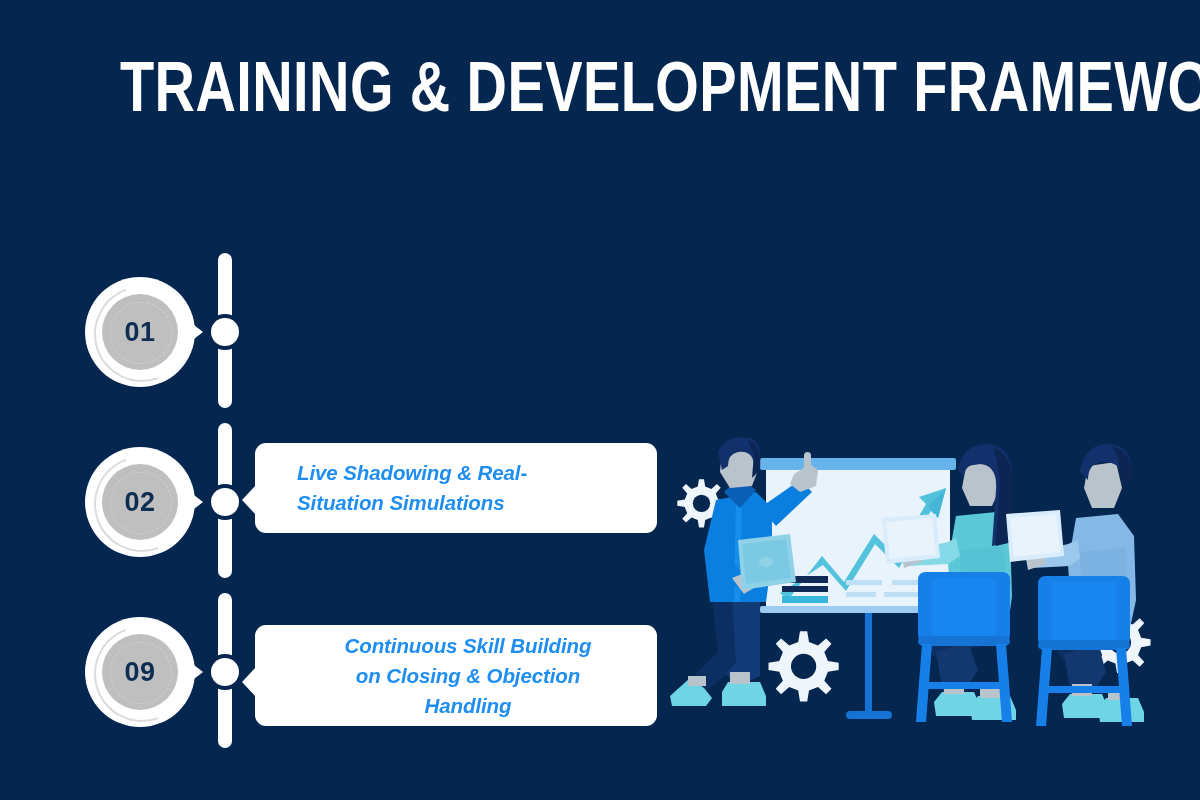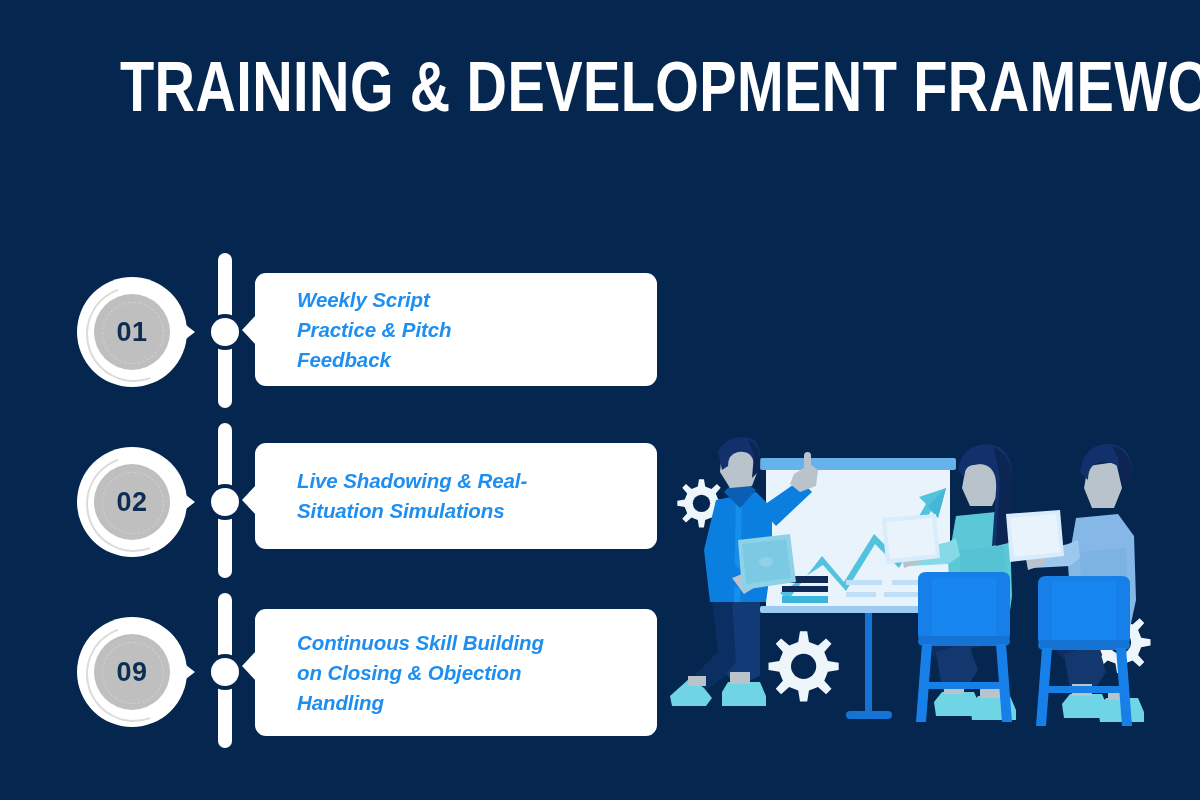--- a/index.html
+++ b/index.html
@@ -45,21 +45,21 @@
     background:#ffffff;
     box-shadow:0 0 0 4px #04264f;
   }
   .spine-dot::after{
     content:"";position:absolute;left:4px;top:4px;
     width:20px;height:20px;border-radius:50%;background:#ffffff;
   }
 
   
   .badge{
-    position:absolute;left:77px;top:32px;
+    position:absolute;left:85px;top:32px;
     width:110px;height:110px;
   }
   .badge-outer{
     position:absolute;left:0;top:0;width:110px;height:110px;
     background:#ffffff;border-radius:50%;
   }
   
   .badge-point{
     position:absolute;left:96px;top:38px;
     width:0;height:0;
@@ -93,22 +93,22 @@
     letter-spacing:0.5px;
     font-family:"Liberation Sans",sans-serif;
   }
 
   
   .card{
     position:absolute;left:255px;top:28px;
     width:402px;height:113px;
     background:#ffffff;border-radius:11px;
   }
-  .row.r2 .card{top:28px;height:106px;}
-  .row.r3 .card{top:24px;height:127px;}
+  .row.r2 .card{top:28px;height:90px;}
+  .row.r3 .card{top:40px;height:101px;text-align:center;}
   
   .card-notch{
     position:absolute;left:-13px;top:42px;
     width:0;height:0;
     border-top:15px solid transparent;
     border-bottom:15px solid transparent;
     border-right:14px solid #ffffff;
   }
   .card-text{
     position:absolute;left:42px;right:18px;top:0;bottom:0;
@@ -138,26 +138,20 @@
     <div class="badge">
       <div class="badge-outer"></div>
       <div class="badge-point"></div>
       <div class="badge-arc"></div>
       <div class="badge-inner"></div>
       <div class="badge-inner-ring"></div>
       <div class="badge-num">01</div>
     </div>
     <div class="spine"></div>
     <div class="spine-dot"></div>
-    <div class="card">
-      <div class="card-notch"></div>
-      <div class="card-text">Weekly Script
-Practice &amp; Pitch
-Feedback</div>
-    </div>
   </div>
 
   <div class="row r2">
     <div class="badge">
       <div class="badge-outer"></div>
       <div class="badge-point"></div>
       <div class="badge-arc"></div>
       <div class="badge-inner"></div>
       <div class="badge-inner-ring"></div>
       <div class="badge-num">02</div>

